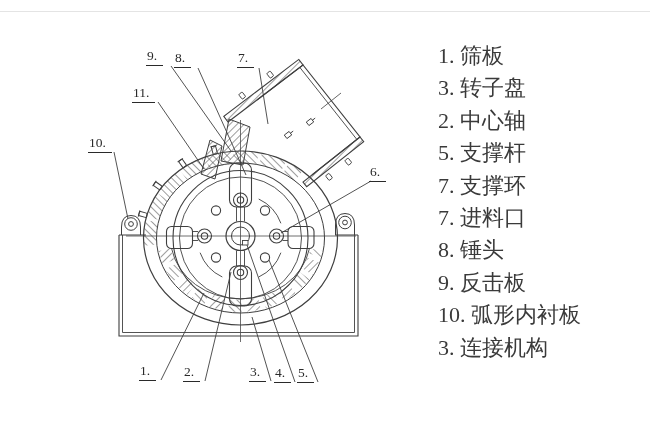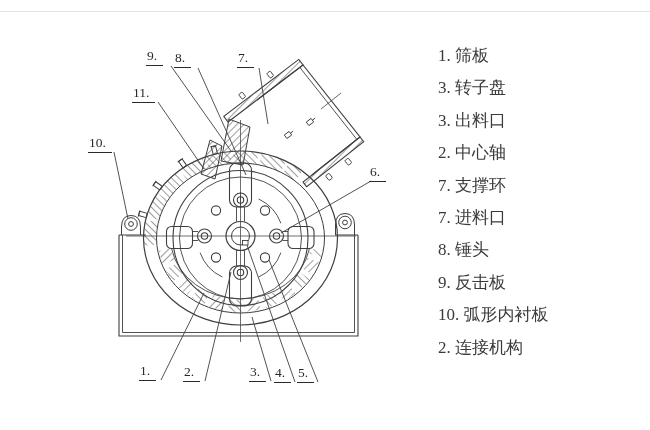--- a/index.html
+++ b/index.html
@@ -9,21 +9,21 @@
   }
   .top-rule{position:absolute;left:0;top:11px;width:650px;height:1px;background:#e4e4e4;}
   .drawing-svg{position:absolute;left:0;top:0;}
   
   .co{
     position:absolute;font-size:13.5px;line-height:14px;color:#2a2a2a;
     border-bottom:1.5px solid #2a2a2a;padding:0 6px 2px 1px;white-space:nowrap;
   }
   
   .legend{position:absolute;left:438px;top:40px;width:200px;color:#3a3a3a;}
-  .legend-item{height:32.4px;line-height:32.4px;font-size:17px;white-space:nowrap;}
+  .legend-item{height:32.4px;line-height:32.4px;font-size:22px;white-space:nowrap;}
 </style>
 </head>
 <body>
 
 <div class="stage">
   <div class="top-rule"></div>
 
   <svg class="drawing-svg" width="650" height="430" viewBox="0 0 650 430">
     <defs>
       <pattern id="hA" patternUnits="userSpaceOnUse" width="5" height="5" patternTransform="rotate(45)">
@@ -198,22 +198,22 @@
   <div class="co" style="left:369px;top:165px">6.</div>
   <div class="co" style="left:139px;top:364px">1.</div>
   <div class="co" style="left:183px;top:365px">2.</div>
   <div class="co" style="left:249px;top:365px">3.</div>
   <div class="co" style="left:274px;top:366px">4.</div>
   <div class="co" style="left:297px;top:366px">5.</div>
 
   <div class="legend">
     <div class="legend-item">1. 筛板</div>
     <div class="legend-item">3. 转子盘</div>
-    <div class="legend-item">3. 出料口</div>
     <div class="legend-item">2. 中心轴</div>
+    <div class="legend-item">5. 支撑杆</div>
     <div class="legend-item">7. 支撑环</div>
     <div class="legend-item">7. 进料口</div>
     <div class="legend-item">8. 锤头</div>
     <div class="legend-item">9. 反击板</div>
     <div class="legend-item">10. 弧形内衬板</div>
-    <div class="legend-item">2. 连接机构</div>
+    <div class="legend-item">3. 连接机构</div>
   </div>
 </div>
 
 </body></html>

